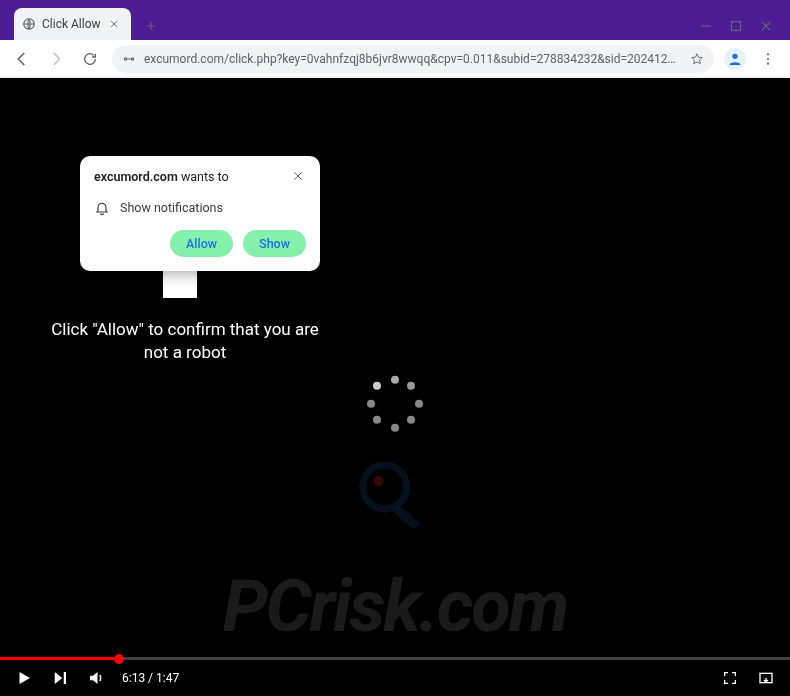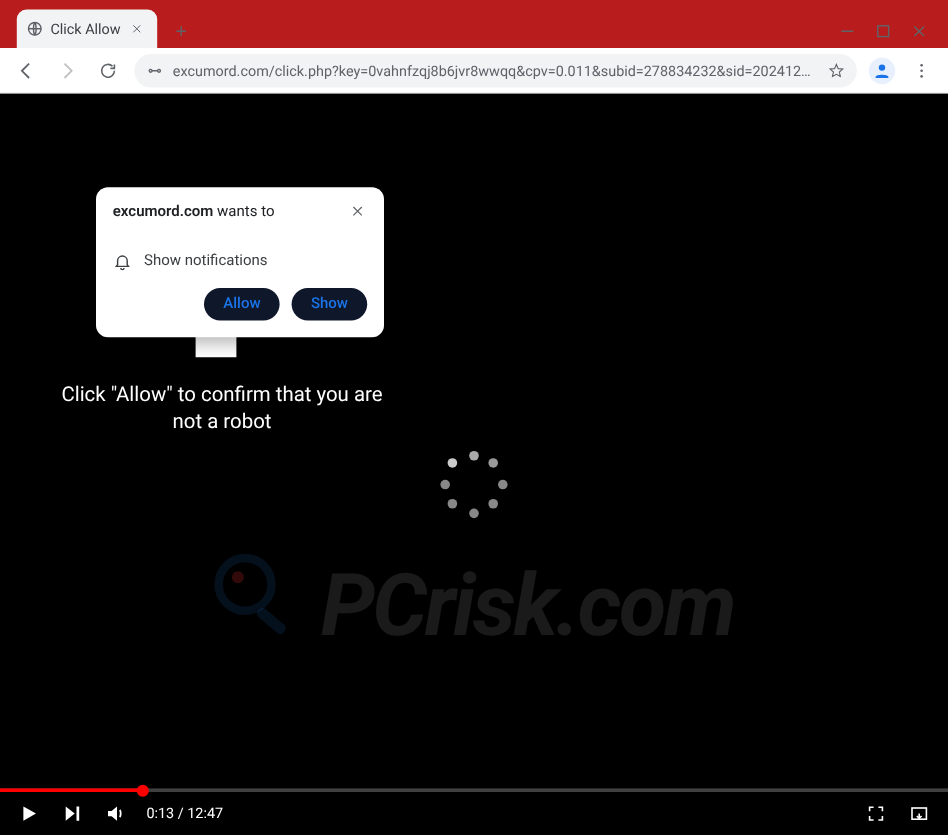--- a/index.html
+++ b/index.html
@@ -1,19 +1,19 @@
 <!DOCTYPE html>
 <html><head>
 <meta charset="utf-8">
 <style>
   * { margin: 0; padding: 0; box-sizing: border-box; font-family: -apple-system, BlinkMacSystemFont, "Segoe UI", Roboto, Arial, sans-serif; }
   html, body { width: 790px; height: 696px; overflow: hidden; background: #fff; }
 
   
-  .titlebar { height: 40px; background: #b91c1c; display: flex; align-items: flex-end; padding: 0 8px; border-bottom: none; }
+  .titlebar { height: 40px; background: #4c1d95; display: flex; align-items: flex-end; padding: 0 8px; border-bottom: none; }
   .tab { display: flex; align-items: center; gap: 6px; height: 32px; padding: 0 10px 0 8px; background: #f1f3f4; border-radius: 8px 8px 0 0; font-size: 12px; color: #3c4043; max-width: 160px; margin-left: 6px; }
   .tab .favicon { width: 14px; height: 14px; display: inline-flex; align-items: center; justify-content: center; }
   .tab .title { white-space: nowrap; overflow: hidden; text-overflow: ellipsis; flex: 1; }
   .tab .close { width: 14px; height: 14px; display:inline-flex; align-items:center; justify-content:center; color:#5f6368; }
   .newtab { width: 28px; height: 28px; margin-left: 6px; display:flex; align-items:center; justify-content:center; color:#5f6368; border-radius:50%; }
   .window-controls { margin-left: auto; display: flex; gap: 18px; padding-right: 10px; padding-bottom: 8px; color:#5f6368; }
   .window-controls span { width: 12px; height: 12px; display:inline-flex; align-items:center; justify-content:center; }
 
   
   .addrbar { height: 38px; background: #fff; display:flex; align-items:center; gap:10px; padding: 0 10px; border-bottom: 1px solid #e8eaed; }
@@ -26,39 +26,39 @@
   .kebab { width:24px; height:24px; display:flex; align-items:center; justify-content:center; color:#5f6368; }
 
   
   .content { position: relative; width: 100%; height: calc(100% - 40px - 38px); background: #000; overflow:hidden; }
   .page-text { position:absolute; color:#fff; text-align:center; font-size:17px; line-height:1.35; width: 290px; left: 40px; top: 240px; }
   .arrow { position:absolute; left: 135px; top: 110px; }
   .spinner { position:absolute; left: 50%; top: 50%; transform: translate(-50%, -20%); width: 56px; height: 56px; }
   .spinner .dot { position:absolute; width:8px; height:8px; border-radius:50%; background:#888; }
 
   
-  .watermark { position:absolute; left: 50%; top: 62%; transform: translate(-50%, 0); color: rgba(255,255,255,0.10); font-size: 72px; font-weight: 700; font-style: italic; letter-spacing: -2px; white-space:nowrap; display:flex; align-items:center; gap:17px; pointer-events:none; }
+  .watermark { position:absolute; left: 50%; top: 62%; transform: translate(-50%, 0); color: rgba(255,255,255,0.10); font-size: 72px; font-weight: 700; font-style: italic; letter-spacing: -2px; white-space:nowrap; display:flex; align-items:center; gap:17px; pointer-events:none;flex-direction:column; }
   .watermark .mag { position:relative; margin-right: 4px; }
 
   
   .progress { position:absolute; left:0; right:0; bottom:36px; height:3px; background:rgba(255,255,255,0.25); }
   .progress .played { height:100%; width:15%; background:#ff0000; position:relative; }
   .progress .played::after { content:""; position:absolute; right:-5px; top:-3px; width:10px; height:10px; border-radius:50%; background:#ff0000; }
   .controls { position:absolute; left:0; right:0; bottom:0; height:36px; display:flex; align-items:center; gap:16px; padding:0 14px; color:#fff; font-size:12px; }
   .controls .spacer { flex:1; }
   .ctrl-icon { width:20px; height:20px; display:inline-flex; align-items:center; justify-content:center; }
 
   
   .perm-popup { position:absolute; left: 80px; top: 78px; width: 240px; background:#fff; border-radius: 10px; box-shadow: 0 4px 14px rgba(0,0,0,0.3); padding: 12px 14px 14px; z-index: 10; }
-  .perm-header { display:flex; align-items:center; justify-content:space-between; font-size:12.5px; color:#202124; margin-bottom:26px; }
+  .perm-header { display:flex; align-items:center; justify-content:space-between; font-size:12.5px; color:#202124; margin-bottom:16px; }
   .perm-header b { font-weight:600; }
   .perm-row { display:flex; align-items:flex-start; gap:10px; font-size:12.5px; color:#3c4043; margin-bottom: 14px; }
   .perm-row .bell { width:16px; height:16px; display:inline-flex; }
   .perm-buttons { display:flex; gap:10px; justify-content:flex-end; }
-  .perm-buttons button { border:none; background:#0f172a; color:#1a73e8; font-size:12.5px; font-weight:500; padding:6px 16px; border-radius:16px; cursor:pointer; }
+  .perm-buttons button { border:none; background:#86efac; color:#1a73e8; font-size:12.5px; font-weight:500; padding:6px 16px; border-radius:16px; cursor:pointer; }
   .perm-close { width:16px; height:16px; display:inline-flex; align-items:center; justify-content:center; color:#5f6368; }
 </style>
 </head>
 <body>
 
 <div class="titlebar">
   <div class="tab">
     <span class="favicon">
       <svg viewBox="0 0 24 24" width="14" height="14" fill="none" stroke="#5f6368" stroke-width="2">
           <circle cx="12" cy="12" r="9"></circle>
@@ -210,21 +210,21 @@
       <svg viewBox="0 0 24 24" width="18" height="18" fill="#fff">
           <path d="M5 4l10 8-10 8zM17 4h3v16h-3z"></path>
         </svg>
     </span>
     <span class="ctrl-icon">
       <svg viewBox="0 0 24 24" width="18" height="18" fill="#fff">
           <path d="M4 9v6h4l6 5V4L8 9H4z"></path>
           <path d="M17 8c1.5 1.5 1.5 6.5 0 8" stroke="#fff" stroke-width="2" fill="none"></path>
         </svg>
     </span>
-    <span>0:13 / 12:47</span>
+    <span>6:13 / 1:47</span>
     <span class="spacer"></span>
     <span class="ctrl-icon">
       <svg viewBox="0 0 24 24" width="16" height="16" fill="none" stroke="#fff" stroke-width="2">
           <path d="M4 9V4h5M20 9V4h-5M4 15v5h5M20 15v5h-5"></path>
         </svg>
     </span>
     <span class="ctrl-icon">
       <svg viewBox="0 0 24 24" width="16" height="16" fill="none" stroke="#fff" stroke-width="2">
           <rect x="3" y="5" width="18" height="14"></rect>
           <path d="M12 12v6M9 15l3 3 3-3"></path>

